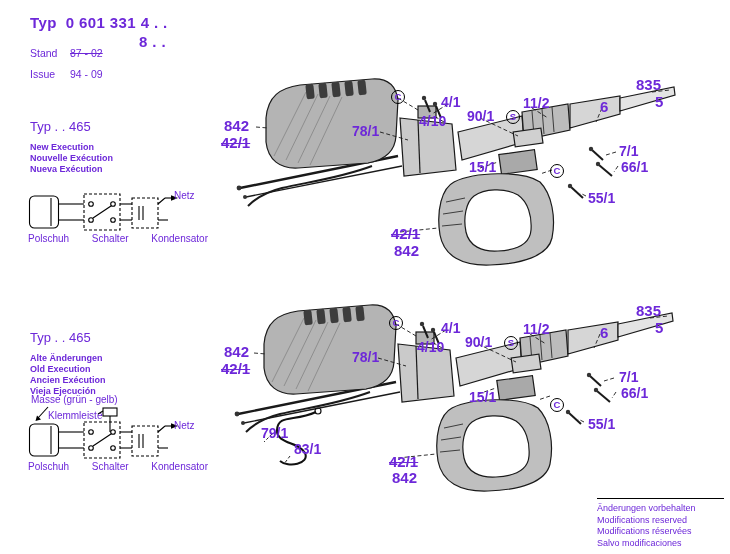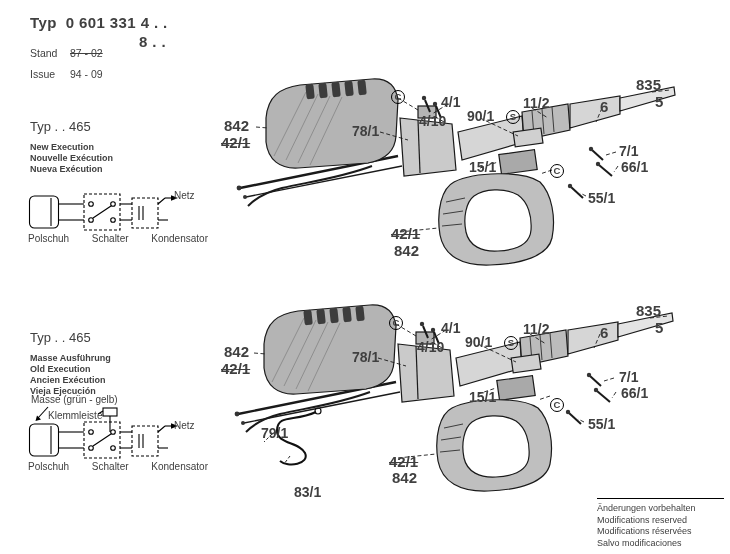--- a/index.html
+++ b/index.html
@@ -1,18 +1,18 @@
 <!DOCTYPE html>
 <html><head>
 <meta charset="utf-8">
 <style>
   * { margin:0; padding:0; box-sizing:border-box; }
   html,body { background:#ededed; }
   body { font-family:"Liberation Sans","DejaVu Sans",sans-serif; }
-  .page { position:relative; width:730px; height:554px; background:#ffffff; color:#404040; overflow:hidden; }
+  .page { position:relative; width:730px; height:554px; background:#ffffff; color:#6d28d9; overflow:hidden; }
   .abs { position:absolute; }
   .strike { text-decoration:line-through;text-align:right; }
 
   .typ-line { left:30px; top:14px; font-size:15px; font-weight:bold; letter-spacing:0.4px; white-space:nowrap; }
   .typ-line .num { margin-left:9px; }
   .typ-line2 { left:139px; top:33px; font-size:15px; font-weight:bold; letter-spacing:0.4px; }
   .meta-line { font-size:10.5px; white-space:nowrap; }
   .meta-line .lbl { display:inline-block; width:40px; }
 
   .exec-block { width:190px; }
@@ -92,21 +92,21 @@
   <span class="abs small-note" style="left:174px; top:190px;">Netz</span>
   <div class="abs comp-labels" style="left:28px; top:233px;">
       <div>Polschuh</div>
       <div>Schalter</div>
       <div>Kondensator</div>
     </div>
 
   <section class="abs exec-block" style="left:30px; top:330px;">
     <div class="typ465">Typ . . 465</div>
     <div class="variant-lines">
-        <div>Masse Ausführung</div>
+        <div>Alte Änderungen</div>
         <div>Old Execution</div>
         <div>Ancien Exécution</div>
         <div>Vieja Ejecución</div>
       </div>
   </section>
   <span class="abs small-note" style="left:31px; top:394px;">Masse (grün - gelb)</span>
   <span class="abs small-note" style="left:48px; top:410px;">Klemmleiste</span>
 
   <svg style="left:28px; top:406px;" width="152" height="58" viewBox="0 0 152 58">
     <g stroke="#000" fill="none" stroke-width="1.1">
@@ -268,21 +268,21 @@
       <span class="part-label" style="left: 523px; top: 322px; font-size: 14px;">11/2</span>
       <span class="part-label" style="left: 600px; top: 325px; font-size: 15px;">6</span>
       <span class="part-label" style="left: 636px; top: 303px; font-size: 15px;">835</span>
       <span class="part-label" style="left: 655px; top: 320px; font-size: 15px;">5</span>
       <span class="part-label" style="left: 619px; top: 370px; font-size: 14px;">7/1</span>
       <span class="part-label" style="left: 621px; top: 386px; font-size: 14px;">66/1</span>
       <span class="part-label" style="left: 469px; top: 390px; font-size: 14px;">15/1</span>
       <span class="part-label circled" style="left: 550px; top: 398px;">C</span>
       <span class="part-label" style="left: 588px; top: 417px; font-size: 14px;">55/1</span>
       <span class="part-label" style="left: 261px; top: 426px; font-size: 14px;">79/1</span>
-      <span class="part-label" style="left: 294px; top: 442px; font-size: 14px; margin-top: 43px;">83/1</span>
+      <span class="part-label" style="left: 294px; top: 442px; font-size: 14px;">83/1</span>
       <span class="part-label strike" style="left: 389px; top: 454px; font-size: 15px;">42/1</span>
       <span class="part-label" style="left: 392px; top: 470px; font-size: 15px;">842</span>
     </div>
 
   <div class="abs footer-block">
       <div>Änderungen vorbehalten</div>
       <div>Modifications reserved</div>
       <div>Modifications réservées</div>
       <div>Salvo modificaciones</div>
     </div>

